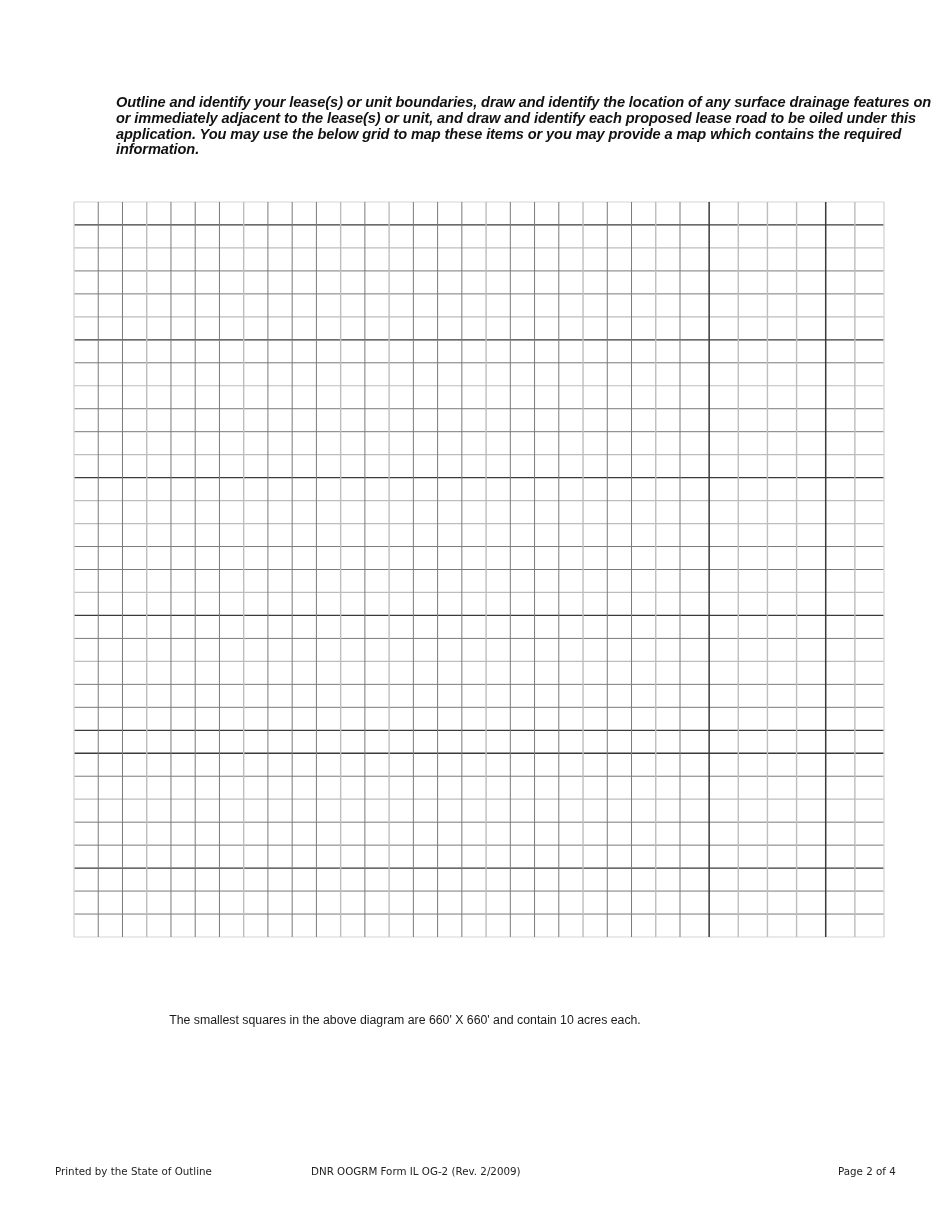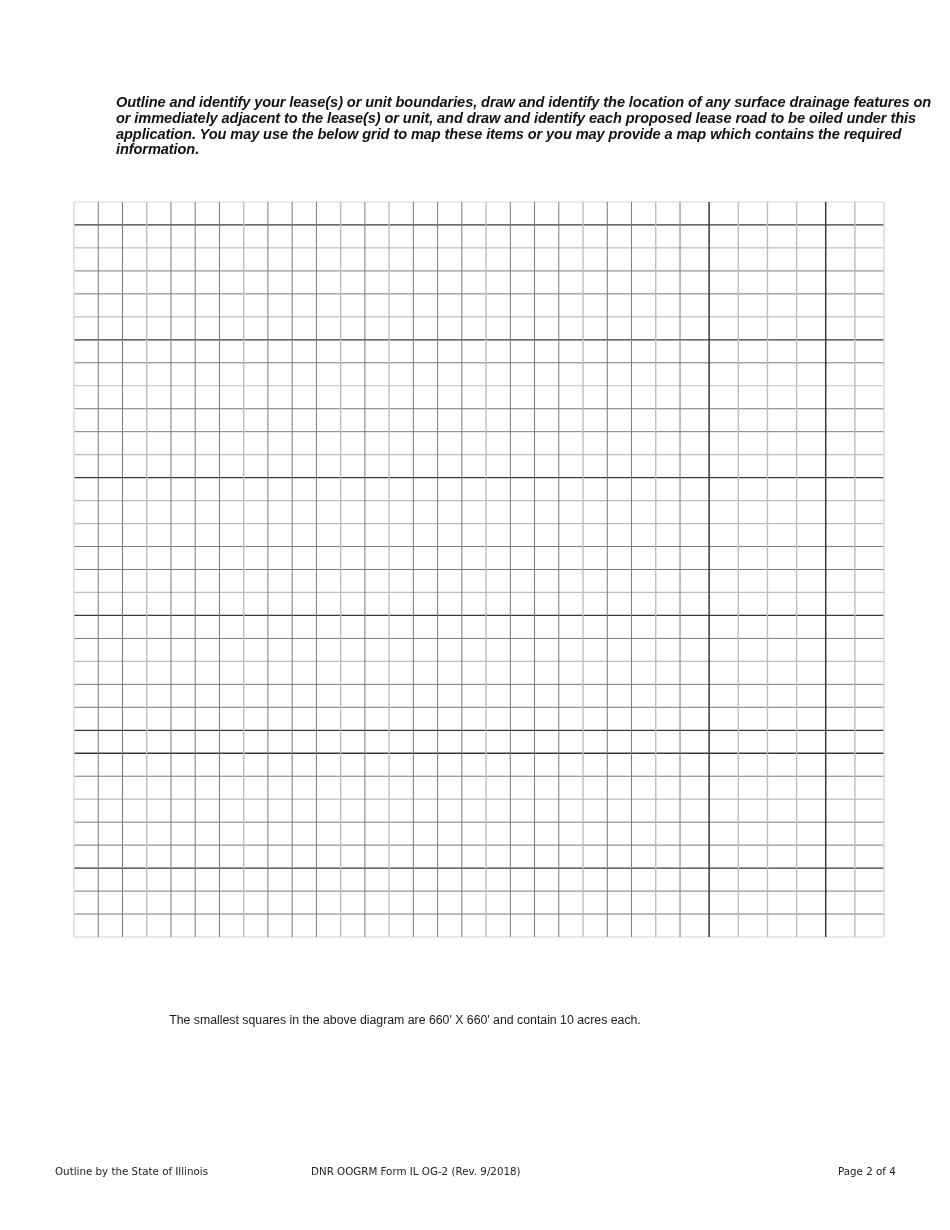--- a/index.html
+++ b/index.html
@@ -136,15 +136,15 @@
       <line x1="767.4285714285714" y1="202" x2="767.4285714285714" y2="937" stroke="#bdbdbd" stroke-width="1.4"></line>
       <line x1="796.5714285714286" y1="202" x2="796.5714285714286" y2="937" stroke="#bdbdbd" stroke-width="1.4"></line>
       <line x1="825.7142857142858" y1="202" x2="825.7142857142858" y2="937" stroke="#3a3a3a" stroke-width="1.5"></line>
       <line x1="854.8571428571429" y1="202" x2="854.8571428571429" y2="937" stroke="#bdbdbd" stroke-width="1.4"></line>
       <line x1="884" y1="202" x2="884" y2="937" stroke="#d6d6d6" stroke-width="1.4"></line>
     </svg>
 </div>
 
 <div class="caption">The smallest squares in the above diagram are 660' X 660' and contain 10 acres each.</div>
 
-<div class="footer footer-left">Outline by the State of Illinois</div>
-<div class="footer footer-center">DNR OOGRM Form IL OG-2  (Rev. 9/2018)</div>
+<div class="footer footer-left">Printed by the State of Outline</div>
+<div class="footer footer-center">DNR OOGRM Form IL OG-2  (Rev. 2/2009)</div>
 <div class="footer footer-right">Page 2 of 4</div>
 
 </body></html>

